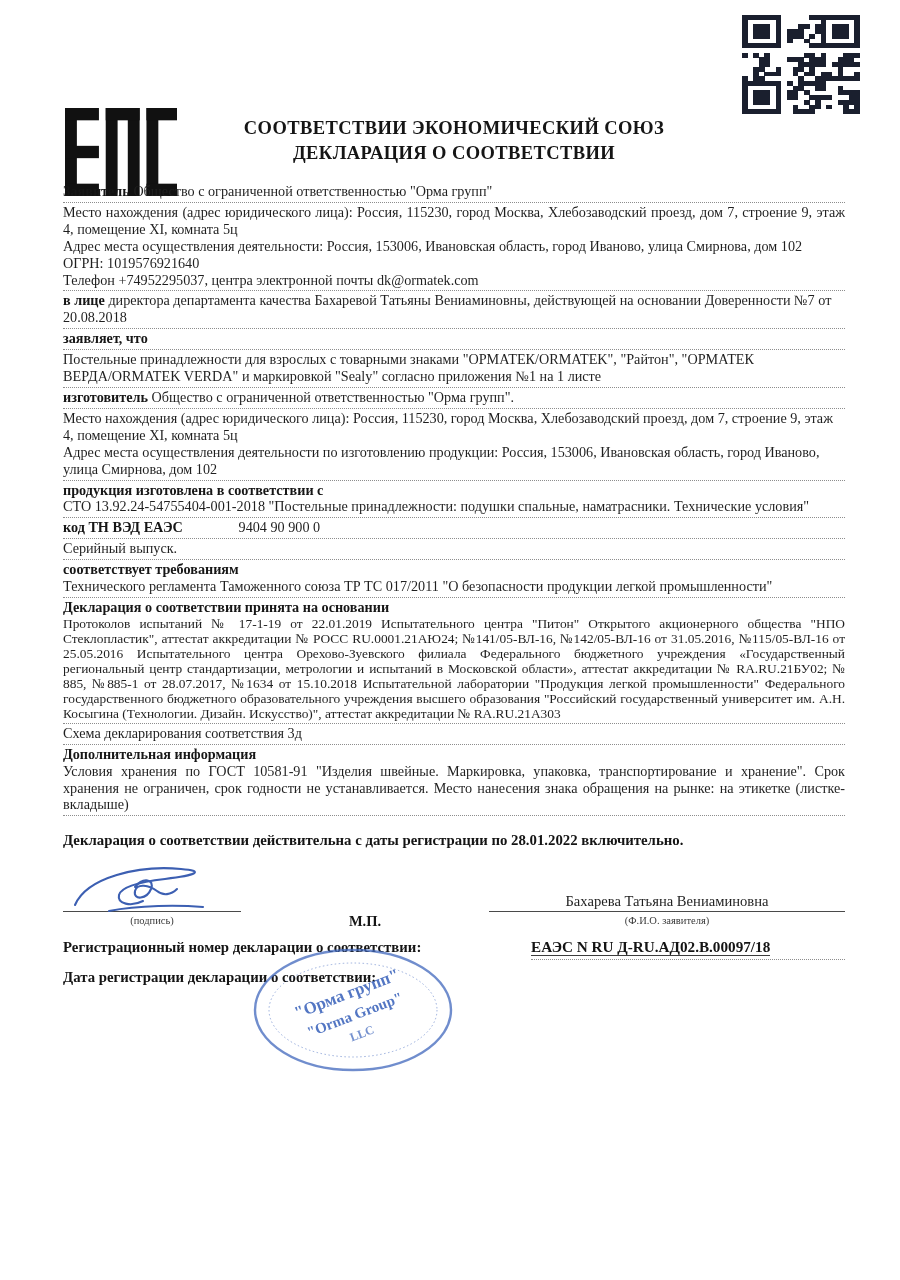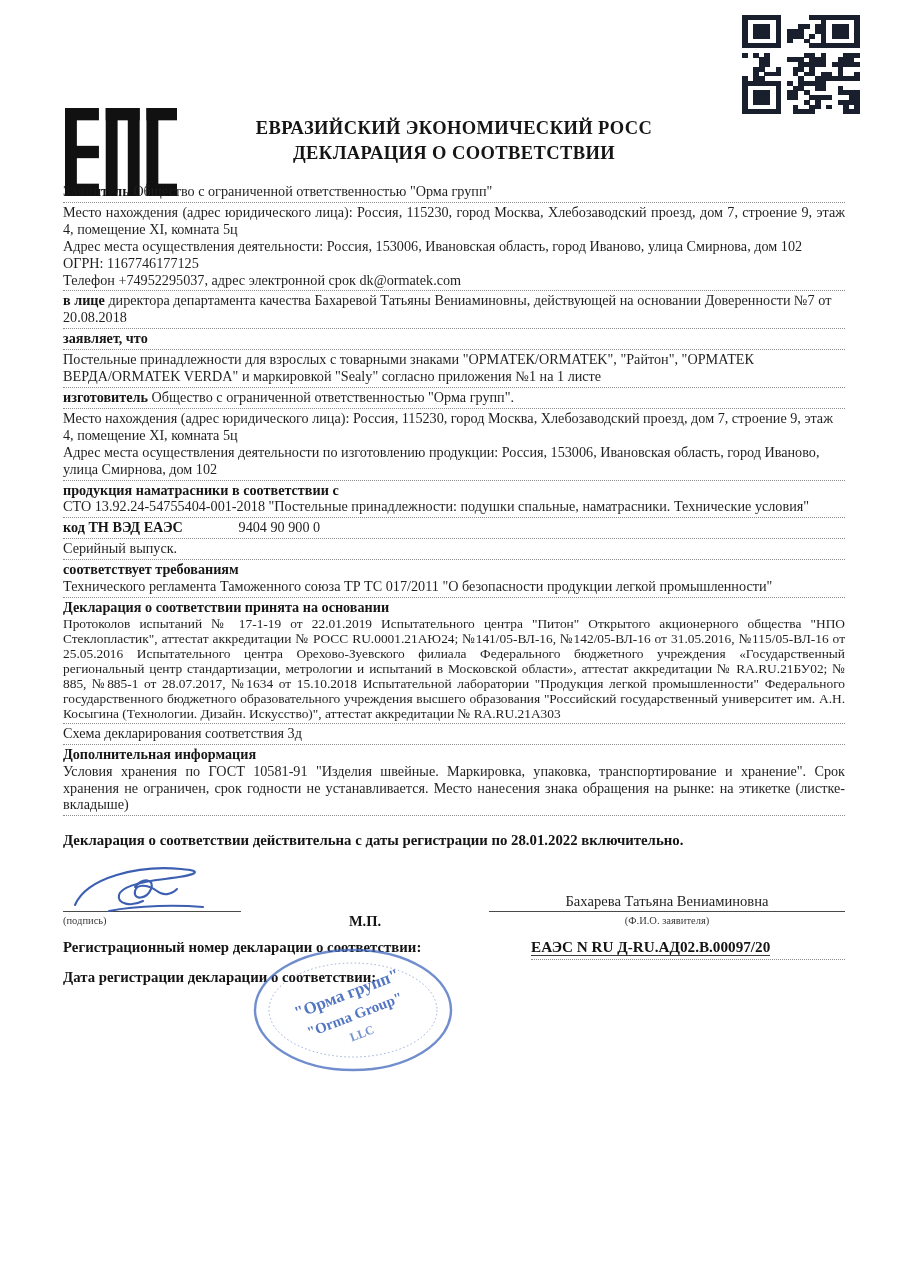--- a/index.html
+++ b/index.html
@@ -20,21 +20,21 @@
   
   .content{position:absolute;left:63px;top:183px;width:782px;font-size:14.2px;line-height:16.9px;}
   .sec{border-bottom:1px dotted #8d8d8d;padding-bottom:2px;margin-bottom:1px;}
   .b{font-weight:bold;color:#161616;}
   .just{text-align:justify;}
   .basis-text{font-size:13.4px;line-height:15px;text-align:justify;}
   .tnved-label{display:inline-block;width:172px;}
   .validity{font-weight:bold;font-size:14.8px;margin-top:16px;border-bottom:none;color:#141414;}
   
   .sig-row{display:flex;margin-top:16px;align-items:flex-end;}
-  .sig-left{width:178px;}
+  .sig-left{width:178px;text-align:center;}
   .sig-scribble{height:46px;position:relative;}
   .sig-scribble svg{position:absolute;left:6px;bottom:-6px;width:160px;height:56px;}
   .sig-line{border-top:1px solid #4a4a4a;}
   .caption{font-size:10.5px;color:#3a3a3a;padding-top:1px;}
   .sig-mid{width:248px;text-align:center;}
   .mp{font-weight:bold;font-size:14.5px;color:#151515;}
   .sig-right{flex:1;text-align:center;}
   .signer-name{font-size:14.6px;padding-bottom:1px;}
   
   .reg-row{display:flex;margin-top:9px;align-items:flex-start;}
@@ -62,21 +62,21 @@
       <rect x="74" y="0" width="14" height="100"></rect>
       <rect x="48" y="0" width="40" height="14"></rect>
 
       <rect x="96" y="0" width="14" height="100"></rect>
       <rect x="96" y="0" width="36" height="14"></rect>
       <rect x="96" y="86" width="36" height="14"></rect>
     </svg>
   </div>
 
   <div class="doc-header">
-    <div class="h1">ЕВРАЗИЙСКИЙ ЭКОНОМИЧЕСКИЙ РОСС</div>
+    <div class="h1">СООТВЕТСТВИИ ЭКОНОМИЧЕСКИЙ СОЮЗ</div>
     <div class="h1">ДЕКЛАРАЦИЯ О СООТВЕТСТВИИ</div>
   </div>
 
   <svg class="qr" id="qr" viewBox="0 0 21 21" preserveAspectRatio="none" shape-rendering="crispEdges">
       <rect x="0" y="0" width="1.02" height="1.02" fill="#1a1f2e"></rect>
       <rect x="1" y="0" width="1.02" height="1.02" fill="#1a1f2e"></rect>
       <rect x="2" y="0" width="1.02" height="1.02" fill="#1a1f2e"></rect>
       <rect x="3" y="0" width="1.02" height="1.02" fill="#1a1f2e"></rect>
       <rect x="4" y="0" width="1.02" height="1.02" fill="#1a1f2e"></rect>
       <rect x="5" y="0" width="1.02" height="1.02" fill="#1a1f2e"></rect>
@@ -302,22 +302,22 @@
   <div class="content">
 
     <div class="sec">
       <span class="b">Заявитель</span>
       <span>Общество с ограниченной ответственностью "Орма групп"</span>
     </div>
 
     <div class="sec">
       <div class="just">Место нахождения (адрес юридического лица): Россия, 115230, город Москва, Хлебозаводский проезд, дом 7, строение 9, этаж 4, помещение XI, комната 5ц</div>
       <div>Адрес места осуществления деятельности: Россия, 153006, Ивановская область, город Иваново, улица Смирнова, дом 102</div>
-      <div>ОГРН: 1167746177125</div>
-      <div>Телефон +74952295037, адрес электронной срок dk@ormatek.com</div>
+      <div>ОГРН: 1019576921640</div>
+      <div>Телефон +74952295037, центра электронной почты dk@ormatek.com</div>
     </div>
 
     <div class="sec">
       <span class="b">в лице</span>
       <span>директора департамента качества Бахаревой Татьяны Вениаминовны, действующей на основании Доверенности №7 от 20.08.2018</span>
     </div>
 
     <div class="sec">
       <span class="b">заявляет, что</span>
     </div>
@@ -330,21 +330,21 @@
       <span class="b">изготовитель</span>
       <span>Общество с ограниченной ответственностью "Орма групп".</span>
     </div>
 
     <div class="sec">
       <div>Место нахождения (адрес юридического лица): Россия, 115230, город Москва, Хлебозаводский проезд, дом 7, строение 9, этаж 4, помещение XI, комната 5ц</div>
       <div>Адрес места осуществления деятельности по изготовлению продукции: Россия, 153006, Ивановская область, город Иваново, улица Смирнова, дом 102</div>
     </div>
 
     <div class="sec">
-      <div class="b">продукция наматрасники в соответствии с</div>
+      <div class="b">продукция изготовлена в соответствии с</div>
       <div class="just">СТО 13.92.24-54755404-001-2018 "Постельные принадлежности: подушки спальные, наматрасники. Технические условия"</div>
     </div>
 
     <div class="sec">
       <span class="b tnved-label">код ТН ВЭД ЕАЭС</span>
       <span>9404 90 900 0</span>
     </div>
 
     <div class="sec">
       <span>Серийный выпуск.</span>
@@ -389,21 +389,21 @@
       <div class="sig-right">
         <div class="signer-name">Бахарева Татьяна Вениаминовна</div>
         <div class="sig-line"></div>
         <div class="caption">(Ф.И.О. заявителя)</div>
       </div>
     </div>
 
     <div class="reg-row">
       <div class="reg-label">Регистрационный номер декларации о соответствии:</div>
       <div class="reg-value-wrap">
-        <span class="reg-value">ЕАЭС N RU Д-RU.АД02.В.00097/20</span>
+        <span class="reg-value">ЕАЭС N RU Д-RU.АД02.В.00097/18</span>
       </div>
     </div>
     <div class="reg-row">
       <div class="reg-label">Дата регистрации декларации о соответствии:</div>
     </div>
 
   </div>
 
   <div class="stamp">
     <svg viewBox="0 0 206 130">

